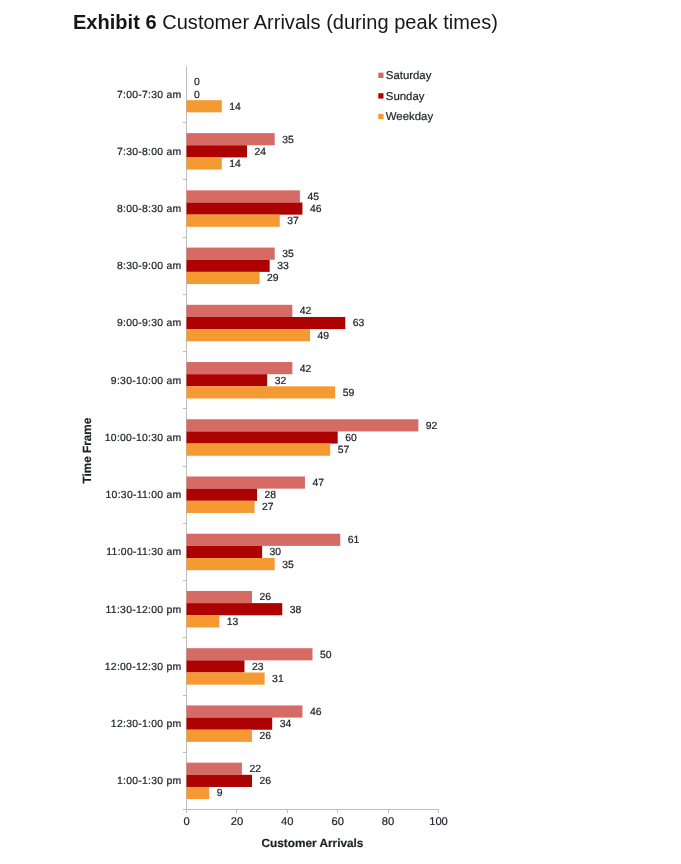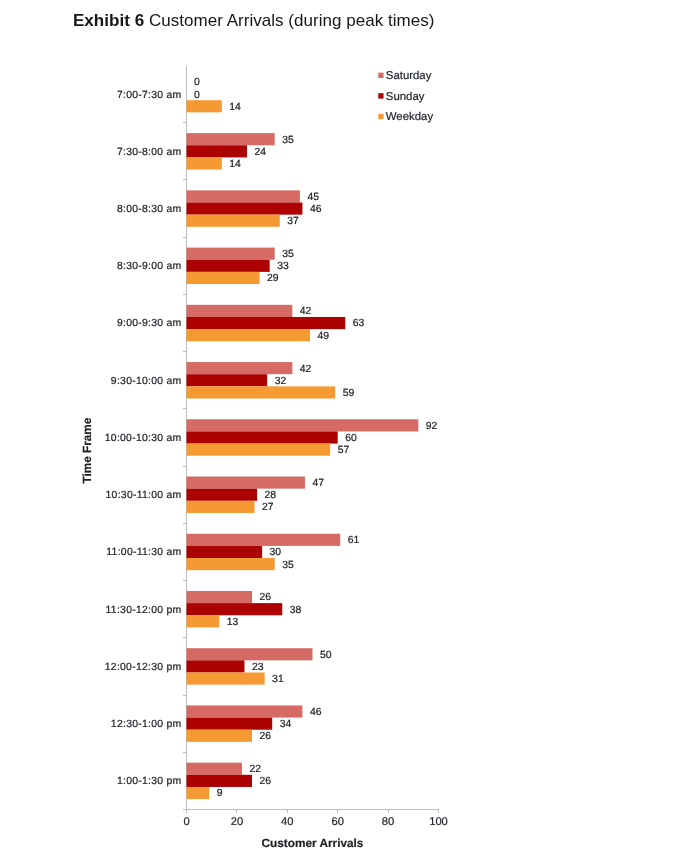--- a/index.html
+++ b/index.html
@@ -13,21 +13,21 @@
     height: 864px;
     position: relative;
     overflow: hidden;
     font-family: "Liberation Sans", sans-serif;
     -webkit-font-smoothing: antialiased;
   }
   #title {
     position: absolute;
     left: 73px;
     top: 10.5px;
-    font-size: 17px;
+    font-size: 20px;
     color: #161616;
     letter-spacing: 0.03px;
     white-space: nowrap;
   }
   #title .exh { font-weight: bold; }
   svg#chart { position: absolute; left: 0; top: 0; -webkit-font-smoothing: antialiased; text-rendering: geometricPrecision; }
   .axis-line { stroke: #bdbdbd; stroke-width: 1; shape-rendering: crispEdges; }
   .tick { stroke: #bdbdbd; stroke-width: 1; shape-rendering: crispEdges; }
   .cat-label {
     font-size: 10.4px;

